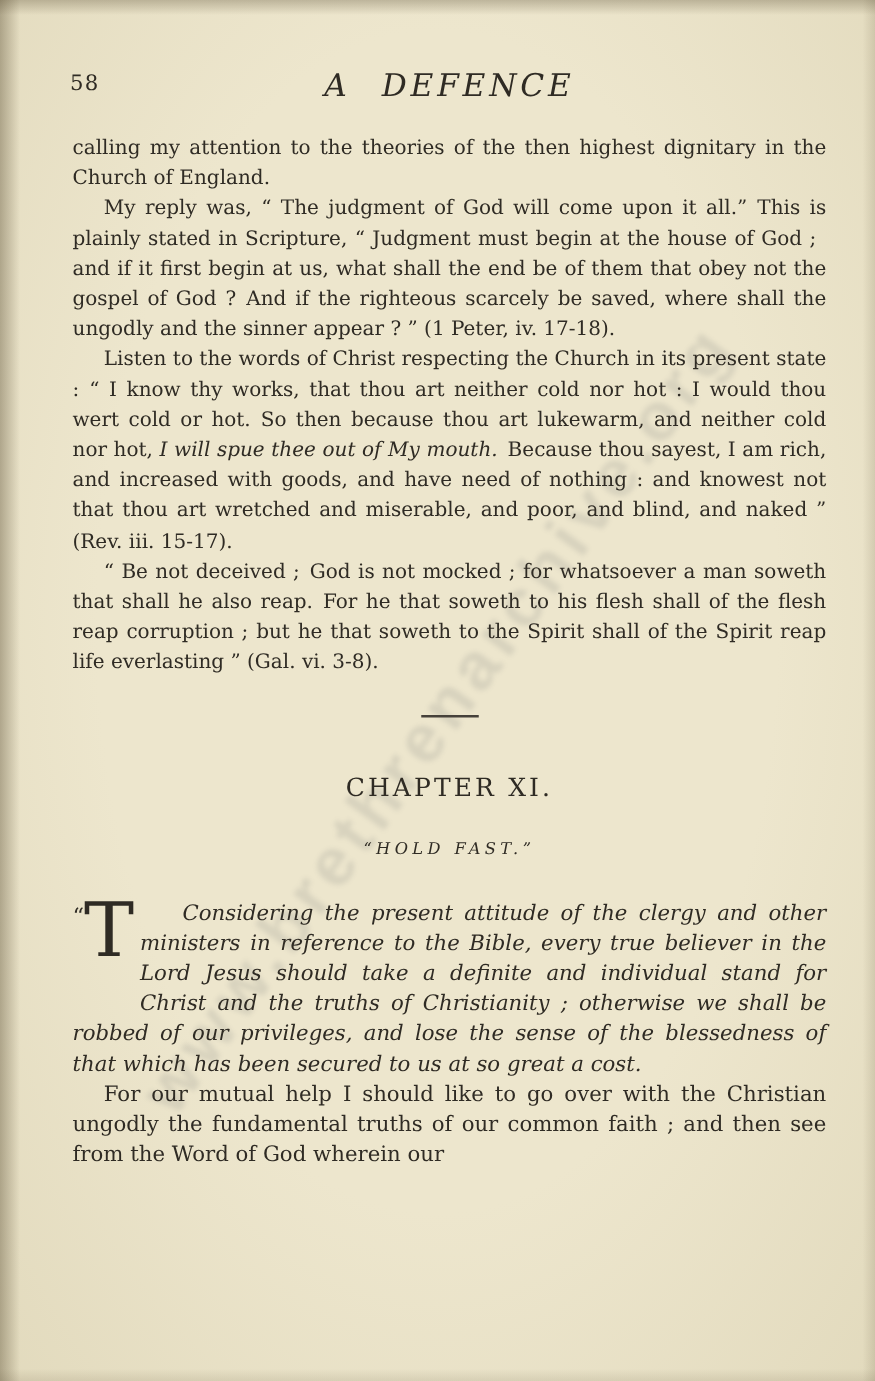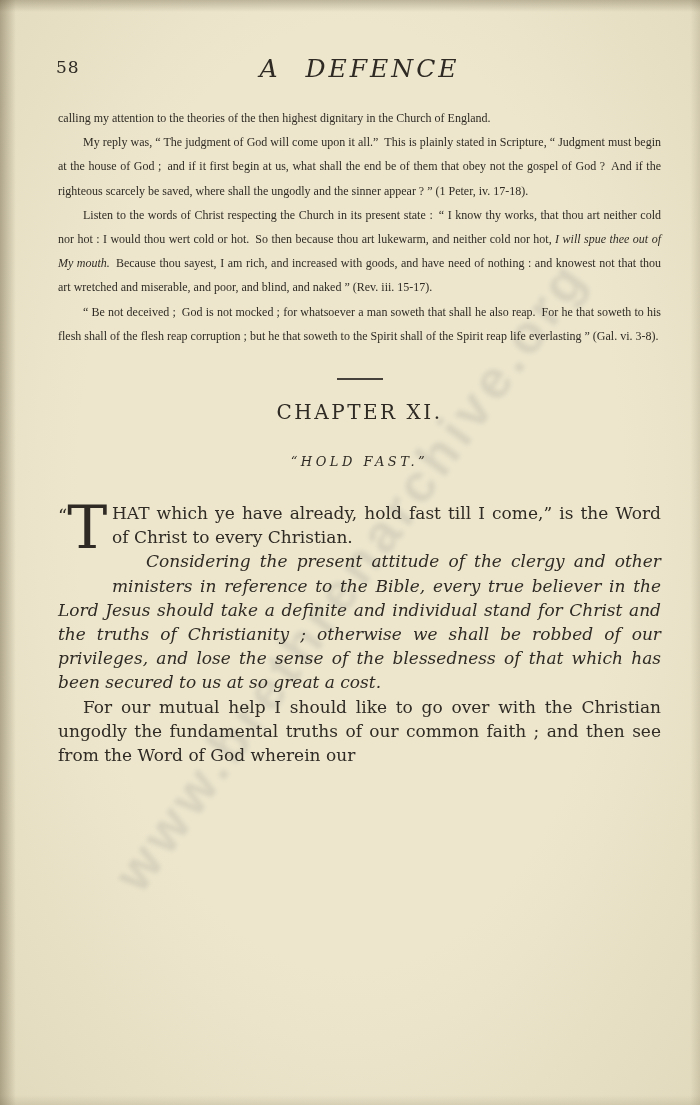--- a/index.html
+++ b/index.html
@@ -24,25 +24,25 @@
     font-family:"Liberation Sans", sans-serif;
     font-weight:bold;
     font-size:54px;letter-spacing:5px;white-space:nowrap;
     color:#5a5f64;opacity:0.14;filter:blur(2px);
     pointer-events:none;
   }
   .content{position:absolute;left:58px;top:54px;width:603px;}
   .header{position:relative;margin-bottom:26px;height:26px;}
   .pagenum{position:absolute;left:-2px;top:3px;font-size:17px;letter-spacing:1px;}
   .running-title{text-align:center;font-style:italic;font-size:25px;letter-spacing:3px;word-spacing:14px;}
-  .bodytext p{margin:0;text-align:justify;font-size:12px;line-height:24.2px;font-family:Liberation Serif, serif;}
+  .bodytext p{margin:0;text-align:justify;font-size:16px;line-height:24.2px;}
   .indent{text-indent:25px;}
   .ital{font-style:italic;}
   .divider{width:46px;border:0;border-top:2px solid #46413a;margin:30px auto 0 auto;}
-  .chapter-head{text-align:center;font-size:20px;letter-spacing:2.5px;margin-top:20px;}
+  .chapter-head{text-align:center;font-size:20px;letter-spacing:2.5px;margin-top:44px;}
   .chapter-sub{text-align:center;font-style:italic;font-size:13px;letter-spacing:3.5px;margin-top:30px;}
   .chapter-open{margin-top:32px;}
   .chapter-open p, .chapter-after p{margin:0;text-align:justify;font-size:17px;line-height:24.2px;}
   .dc-wrap{float:left;width:48px;height:96px;margin-right:6px;}
   .dc-quote{font-size:18px;line-height:1;vertical-align:26px;}
   .dc-letter{font-size:60px;line-height:52px;}
   .co-second{text-indent:34px;font-style:italic;}
 </style>
 </head>
 <body>
@@ -64,21 +64,21 @@
       <p class="indent"><span>Listen to the words of Christ respecting the Church in its present state : “ I know thy works, that thou art neither cold nor hot : I would thou wert cold or hot. So then because thou art lukewarm, and neither cold nor hot, </span><span class="ital">I will spue thee out of My mouth.</span><span> Because thou sayest, I am rich, and increased with goods, and have need of nothing : and knowest not that thou art wretched and miserable, and poor, and blind, and naked ” (Rev. iii. 15-17).</span></p>
       <p class="indent">“ Be not deceived ; God is not mocked ; for whatsoever a man soweth that shall he also reap. For he that soweth to his flesh shall of the flesh reap corruption ; but he that soweth to the Spirit shall of the Spirit reap life everlasting ” (Gal. vi. 3-8).</p>
     </div>
 
     <hr class="divider">
 
     <div class="chapter-head">CHAPTER XI.</div>
     <div class="chapter-sub">“HOLD FAST.”</div>
 
     <div class="chapter-open">
-      <p class="co-first"><span class="dc-wrap"><span class="dc-quote">“</span><span class="dc-letter">T</span></span><span>HAT which ye have already, hold fast till I come,” is the Word of Christ to every Christian.</span></p>
+      <p class="co-first"><span class="dc-wrap"><span class="dc-quote">“</span><span class="dc-letter">T</span></span></p>
       <p class="co-second">Considering the present attitude of the clergy and other ministers in reference to the Bible, every true believer in the Lord Jesus should take a definite and individual stand for Christ and the truths of Christianity ; otherwise we shall be robbed of our privileges, and lose the sense of the blessedness of that which has been secured to us at so great a cost.</p>
     </div>
 
     <div class="chapter-after">
       <p class="indent">For our mutual help I should like to go over with the Christian ungodly the fundamental truths of our common faith ; and then see from the Word of God wherein our</p>
     </div>
 
   </div>
 </div>
 

